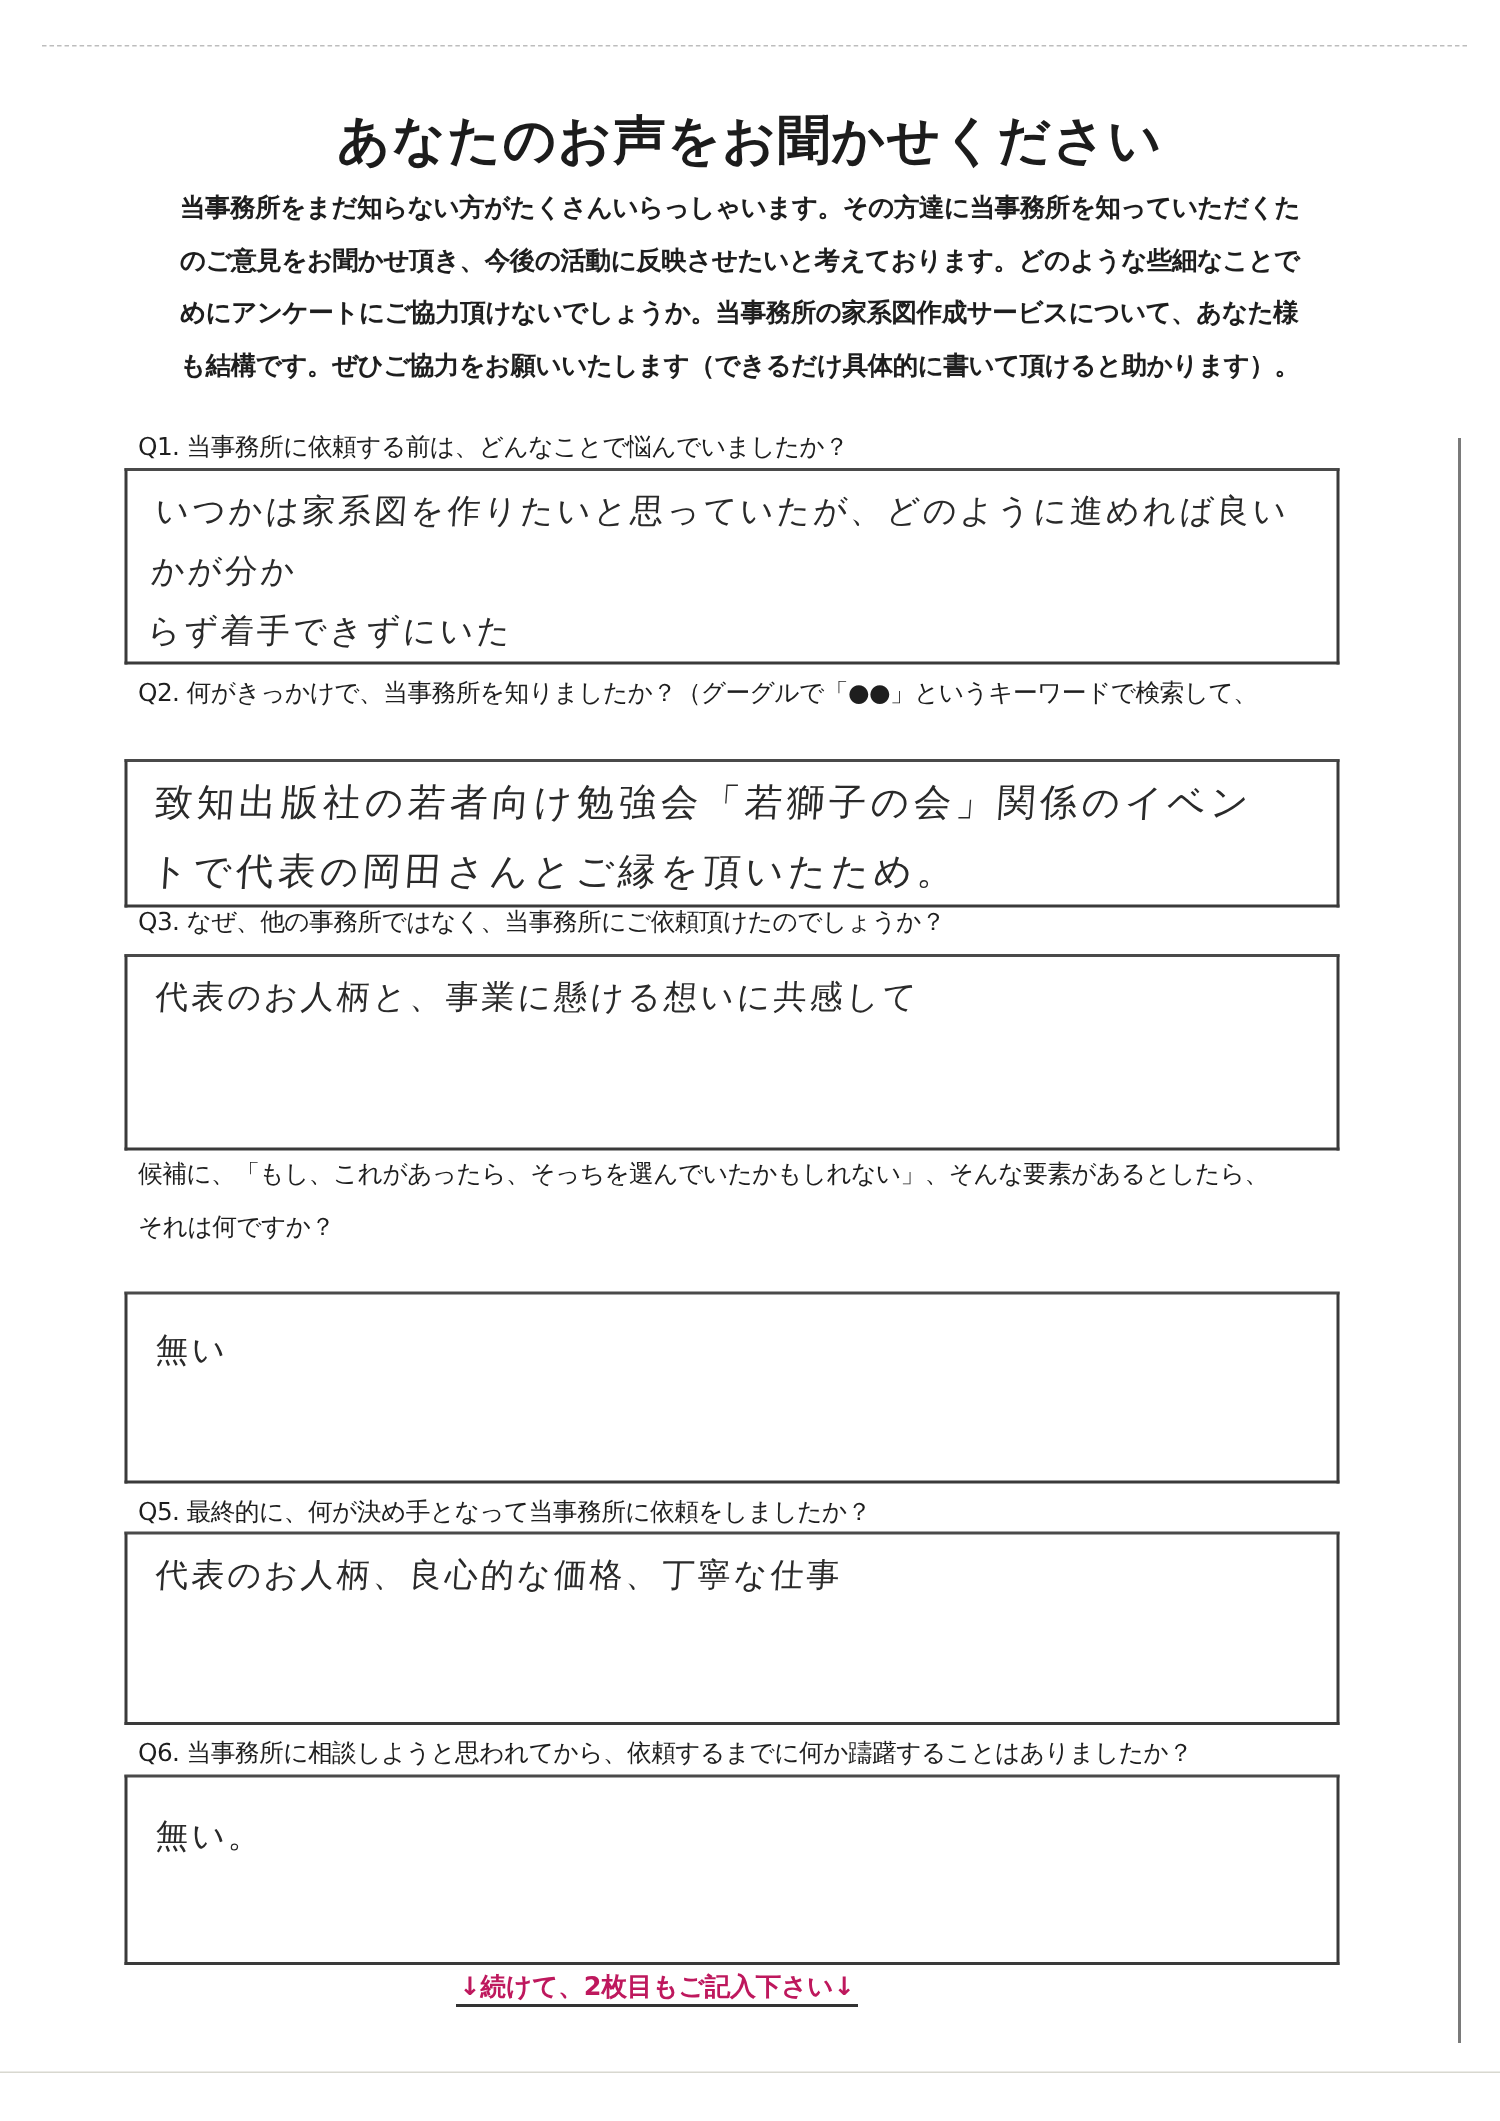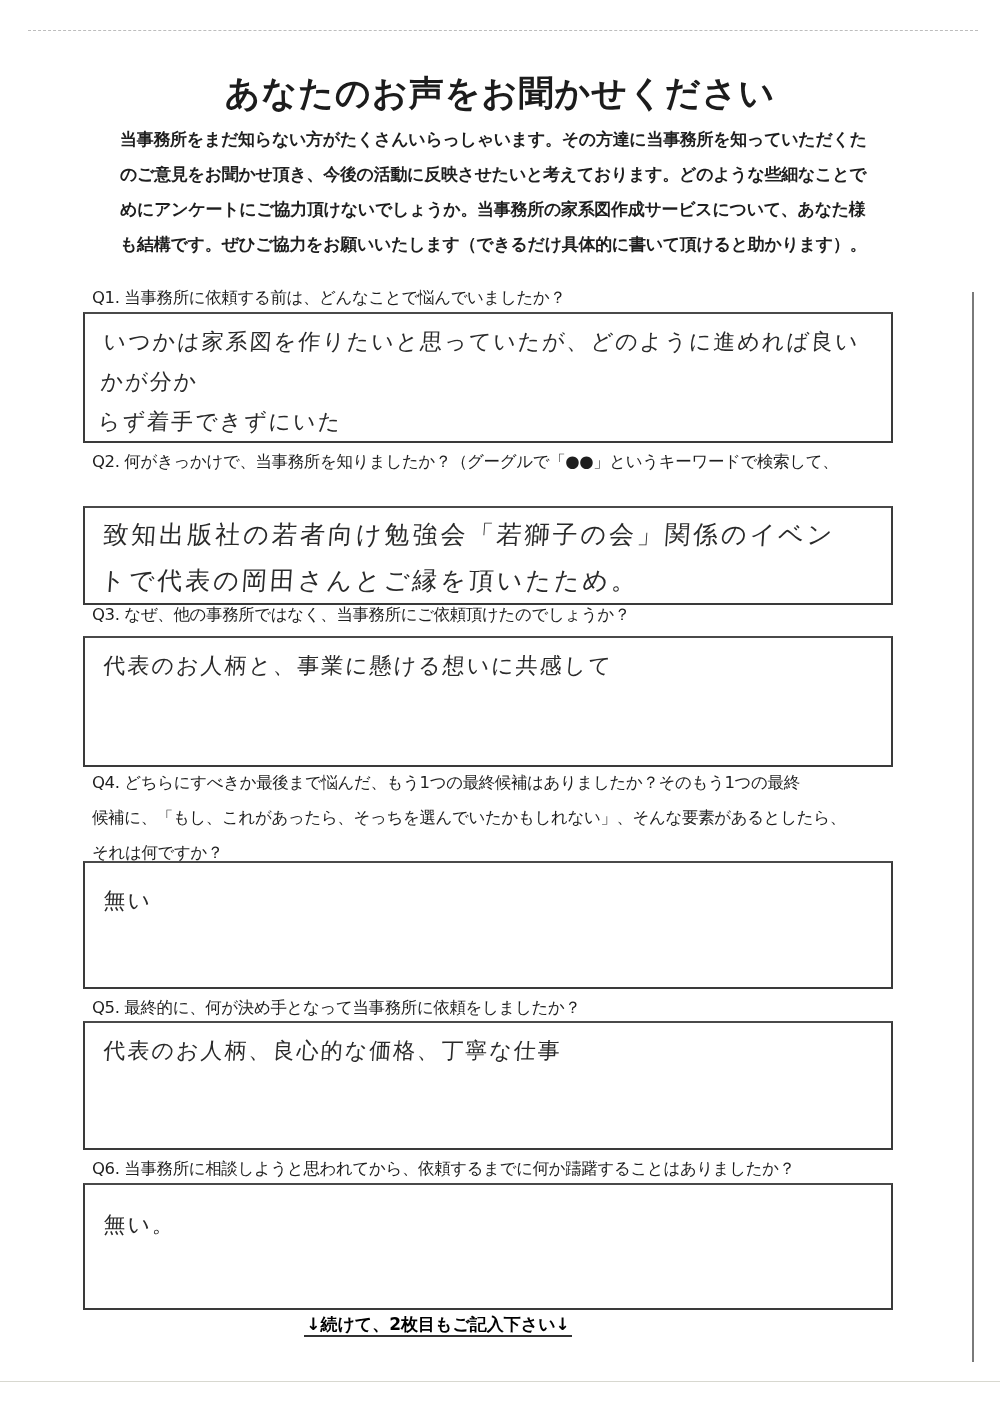--- a/index.html
+++ b/index.html
@@ -102,21 +102,21 @@
       letter-spacing: 3px;
     }
     .footer-note {
       position: absolute;
       left: 0;
       top: 1313px;
       width: 876px;
       text-align: center;
       font-size: 17px;
       font-weight: bold;
-      color: #000000;
+      color: #be185d;
     }
     .footer-note span {
       border-bottom: 2px solid #333;
       padding: 0 2px 1px 2px;
     }
   </style>
 </head>
 <body>
 
 <div class="scan-top-line"></div>
@@ -155,21 +155,20 @@
 <div class="question" style="top:572px;margin-top:25px;">
   <div>Q3. なぜ、他の事務所ではなく、当事務所にご依頼頂けたのでしょうか？</div>
 </div>
 <div class="answer-box" style="top:636px;height:131px;">
   <div class="handwriting">
     <div>代表のお人柄と、事業に懸ける想いに共感して</div>
   </div>
 </div>
 
 <div class="question" style="top:765px;">
-  <div>Q4. どちらにすべきか最後まで悩んだ、もう1つの最終候補はありましたか？そのもう1つの最終</div>
   <div>候補に、「もし、これがあったら、そっちを選んでいたかもしれない」、そんな要素があるとしたら、</div>
   <div>それは何ですか？</div>
 </div>
 <div class="answer-box" style="top:861px;height:128px;">
   <div class="handwriting" style="top:18px;">
     <div>無い</div>
   </div>
 </div>
 
 <div class="question" style="top:990px;">

